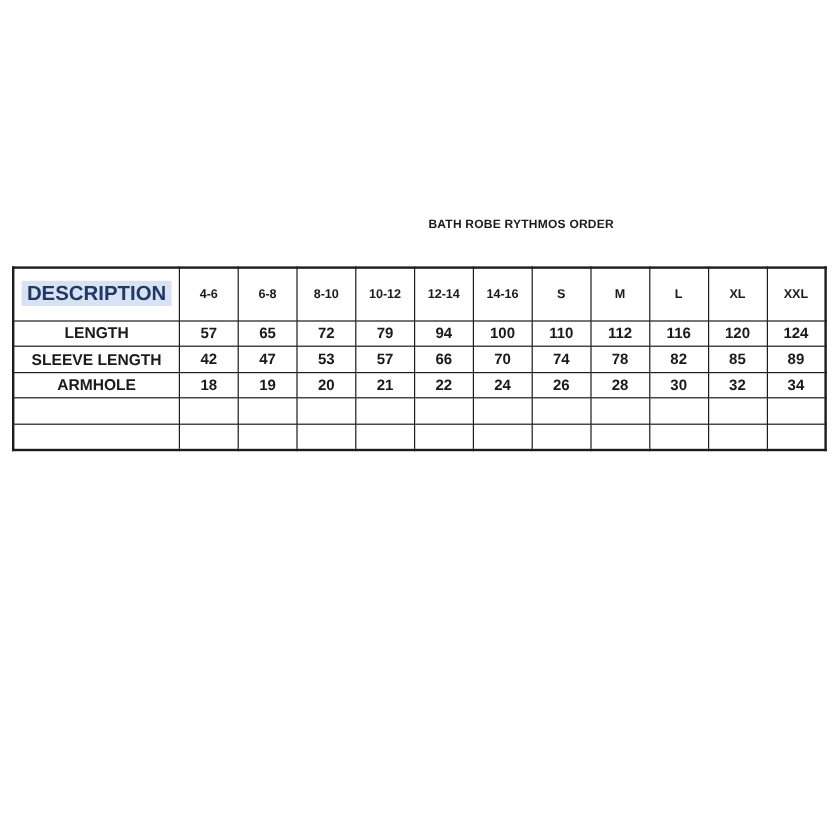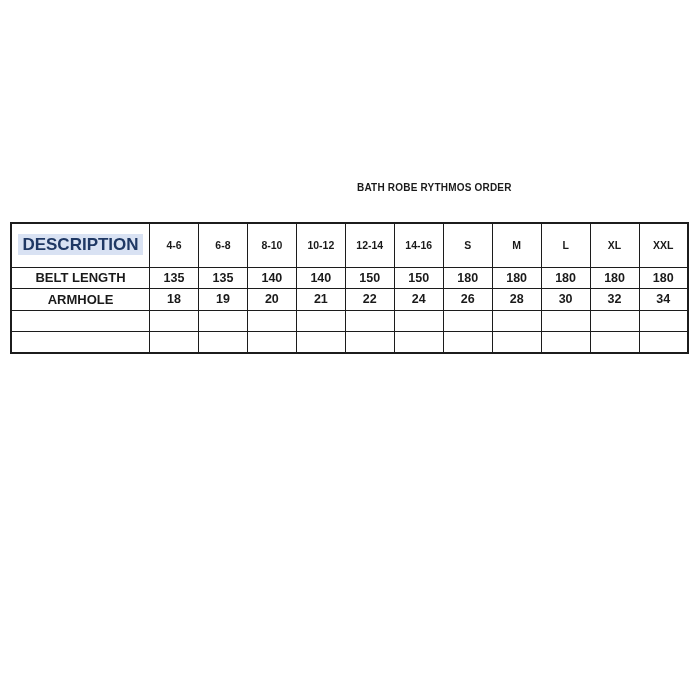--- a/index.html
+++ b/index.html
@@ -94,33 +94,47 @@
           <th class="size-col">14-16</th>
           <th class="size-col">S</th>
           <th class="size-col">M</th>
           <th class="size-col">L</th>
           <th class="size-col">XL</th>
           <th class="size-col">XXL</th>
         </tr>
     </thead>
     <tbody>
 
+    <tr class="data-row">
+          <th class="row-label">LENGTH</th>
+          <td class="cell">57</td>
+          <td class="cell">65</td>
+          <td class="cell">72</td>
+          <td class="cell">79</td>
+          <td class="cell">94</td>
+          <td class="cell">100</td>
+          <td class="cell">110</td>
+          <td class="cell">112</td>
+          <td class="cell">116</td>
+          <td class="cell">120</td>
+          <td class="cell">124</td>
+        </tr>
         <tr class="data-row">
-          <th class="row-label">BELT LENGTH</th>
-          <td class="cell">135</td>
-          <td class="cell">135</td>
-          <td class="cell">140</td>
-          <td class="cell">140</td>
-          <td class="cell">150</td>
-          <td class="cell">150</td>
-          <td class="cell">180</td>
-          <td class="cell">180</td>
-          <td class="cell">180</td>
-          <td class="cell">180</td>
-          <td class="cell">180</td>
+          <th class="row-label">SLEEVE LENGTH</th>
+          <td class="cell">42</td>
+          <td class="cell">47</td>
+          <td class="cell">53</td>
+          <td class="cell">57</td>
+          <td class="cell">66</td>
+          <td class="cell">70</td>
+          <td class="cell">74</td>
+          <td class="cell">78</td>
+          <td class="cell">82</td>
+          <td class="cell">85</td>
+          <td class="cell">89</td>
         </tr>
         <tr class="data-row">
           <th class="row-label">ARMHOLE</th>
           <td class="cell">18</td>
           <td class="cell">19</td>
           <td class="cell">20</td>
           <td class="cell">21</td>
           <td class="cell">22</td>
           <td class="cell">24</td>
           <td class="cell">26</td>

